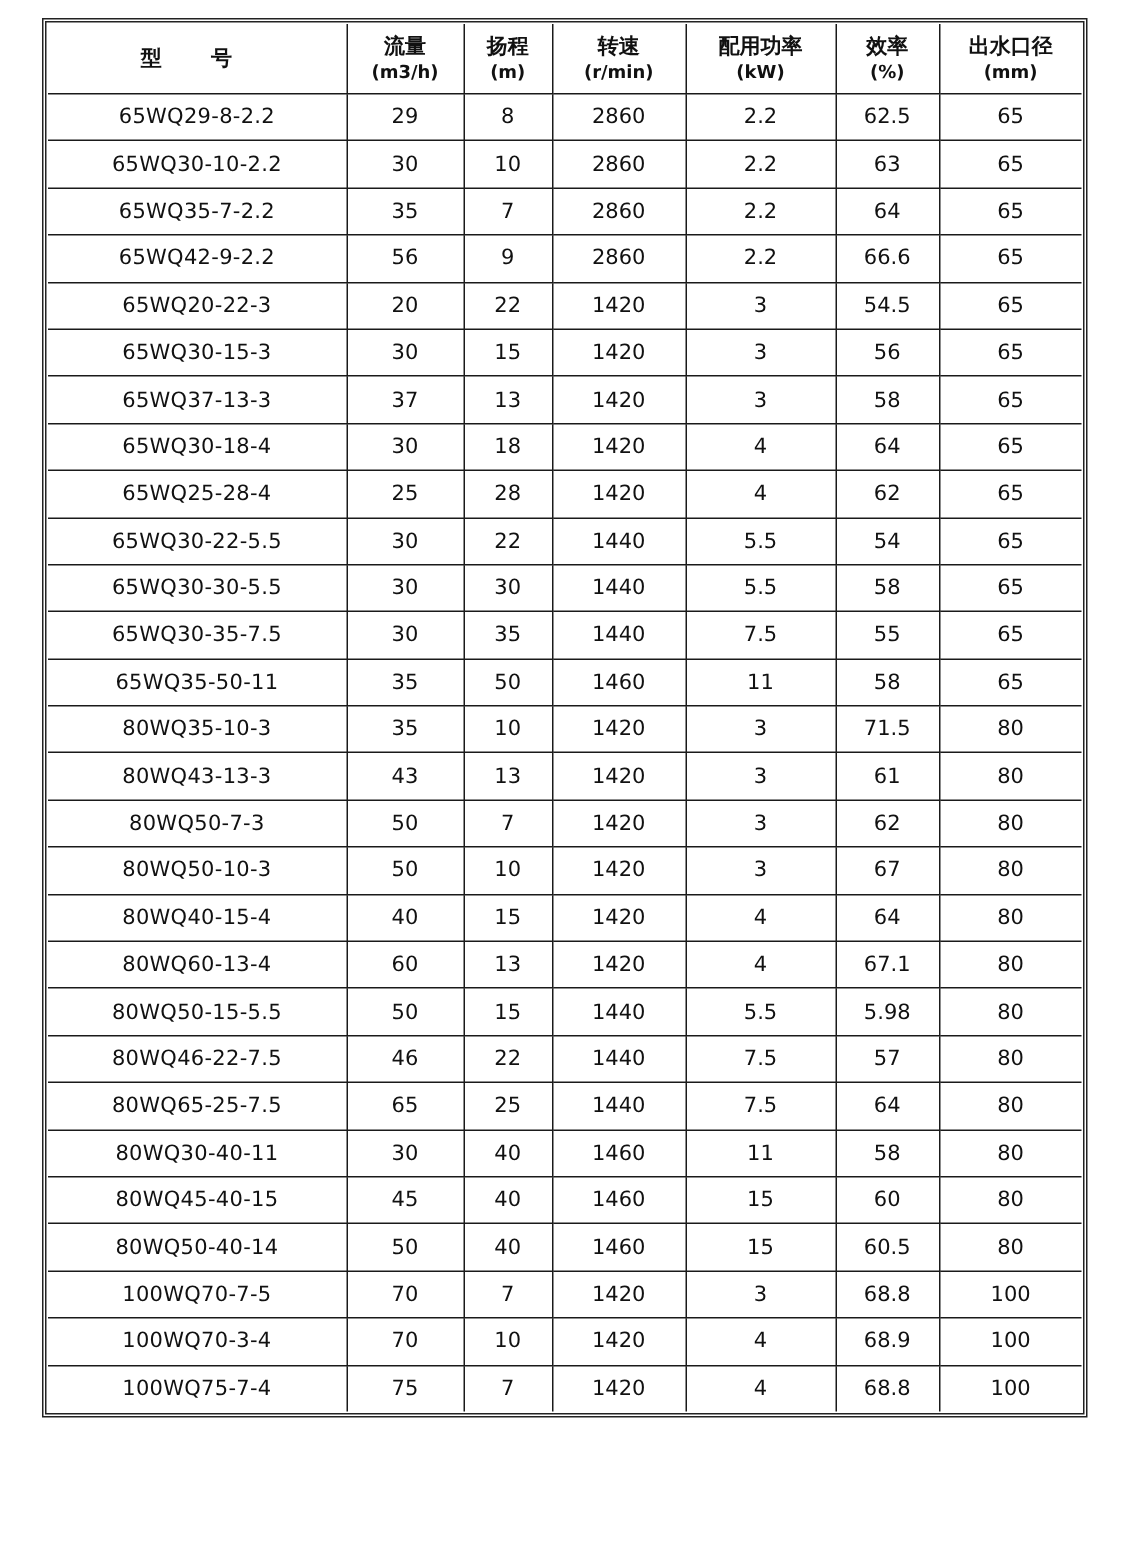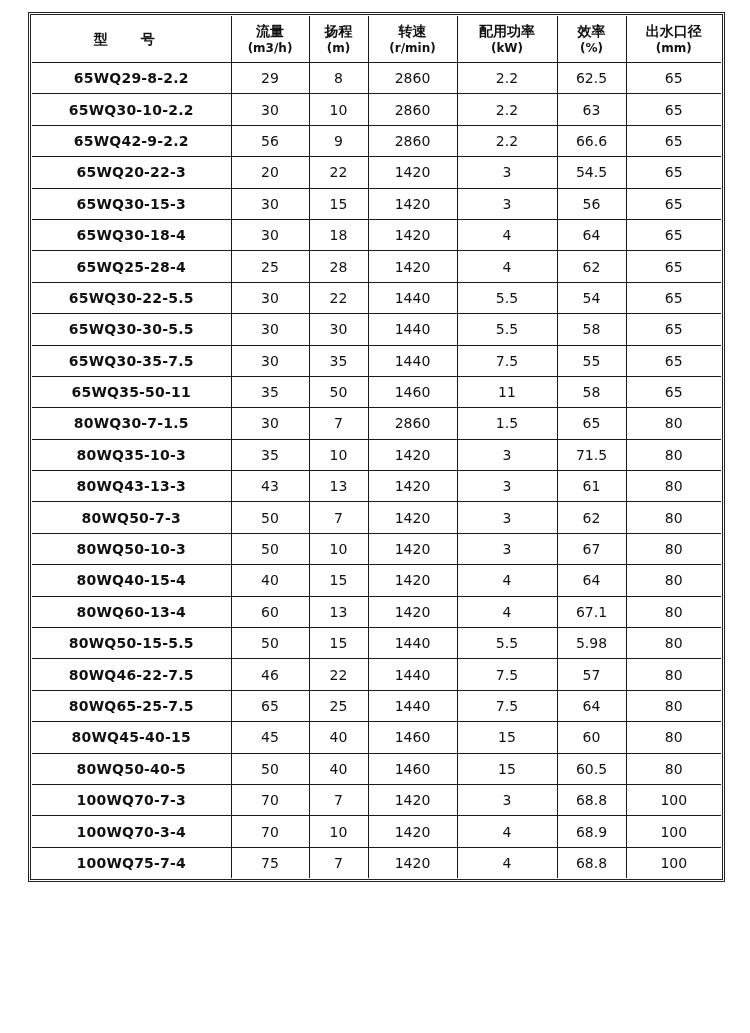--- a/index.html
+++ b/index.html
@@ -61,21 +61,20 @@
     }
     table.spec tbody td {
       height: 30.4px;
       font-size: 14px;
       font-family: "DejaVu Sans", sans-serif;
     }
     td.model {
       font-family: "DejaVu Sans Mono", "Liberation Mono", monospace;
       font-size: 14px;
       letter-spacing: 0.2px;
-      font-weight: bold;
     }
 
     col.c-model { width: 199px; }
     col.c-flow  { width: 78px; }
     col.c-head  { width: 59px; }
     col.c-speed { width: 89px; }
     col.c-power { width: 100px; }
     col.c-eff   { width: 69px; }
     col.c-out   { width: 95px; }
   </style>
@@ -137,20 +136,29 @@
         <tr>
           <td class="model">65WQ30-10-2.2</td>
           <td>30</td>
           <td>10</td>
           <td>2860</td>
           <td>2.2</td>
           <td>63</td>
           <td>65</td>
         </tr>
         <tr>
+          <td class="model">65WQ35-7-2.2</td>
+          <td>35</td>
+          <td>7</td>
+          <td>2860</td>
+          <td>2.2</td>
+          <td>64</td>
+          <td>65</td>
+        </tr>
+        <tr>
           <td class="model">65WQ42-9-2.2</td>
           <td>56</td>
           <td>9</td>
           <td>2860</td>
           <td>2.2</td>
           <td>66.6</td>
           <td>65</td>
         </tr>
         <tr>
           <td class="model">65WQ20-22-3</td>
@@ -164,20 +172,29 @@
         <tr>
           <td class="model">65WQ30-15-3</td>
           <td>30</td>
           <td>15</td>
           <td>1420</td>
           <td>3</td>
           <td>56</td>
           <td>65</td>
         </tr>
         <tr>
+          <td class="model">65WQ37-13-3</td>
+          <td>37</td>
+          <td>13</td>
+          <td>1420</td>
+          <td>3</td>
+          <td>58</td>
+          <td>65</td>
+        </tr>
+        <tr>
           <td class="model">65WQ30-18-4</td>
           <td>30</td>
           <td>18</td>
           <td>1420</td>
           <td>4</td>
           <td>64</td>
           <td>65</td>
         </tr>
         <tr>
           <td class="model">65WQ25-28-4</td>
@@ -218,29 +235,20 @@
         <tr>
           <td class="model">65WQ35-50-11</td>
           <td>35</td>
           <td>50</td>
           <td>1460</td>
           <td>11</td>
           <td>58</td>
           <td>65</td>
         </tr>
         <tr>
-          <td class="model">80WQ30-7-1.5</td>
-          <td>30</td>
-          <td>7</td>
-          <td>2860</td>
-          <td>1.5</td>
-          <td>65</td>
-          <td>80</td>
-        </tr>
-        <tr>
           <td class="model">80WQ35-10-3</td>
           <td>35</td>
           <td>10</td>
           <td>1420</td>
           <td>3</td>
           <td>71.5</td>
           <td>80</td>
         </tr>
         <tr>
           <td class="model">80WQ43-13-3</td>
@@ -305,42 +313,51 @@
           <td>57</td>
           <td>80</td>
         </tr>
         <tr>
           <td class="model">80WQ65-25-7.5</td>
           <td>65</td>
           <td>25</td>
           <td>1440</td>
           <td>7.5</td>
           <td>64</td>
+          <td>80</td>
+        </tr>
+        <tr>
+          <td class="model">80WQ30-40-11</td>
+          <td>30</td>
+          <td>40</td>
+          <td>1460</td>
+          <td>11</td>
+          <td>58</td>
           <td>80</td>
         </tr>
         <tr>
           <td class="model">80WQ45-40-15</td>
           <td>45</td>
           <td>40</td>
           <td>1460</td>
           <td>15</td>
           <td>60</td>
           <td>80</td>
         </tr>
         <tr>
-          <td class="model">80WQ50-40-5</td>
+          <td class="model">80WQ50-40-14</td>
           <td>50</td>
           <td>40</td>
           <td>1460</td>
           <td>15</td>
           <td>60.5</td>
           <td>80</td>
         </tr>
         <tr>
-          <td class="model">100WQ70-7-3</td>
+          <td class="model">100WQ70-7-5</td>
           <td>70</td>
           <td>7</td>
           <td>1420</td>
           <td>3</td>
           <td>68.8</td>
           <td>100</td>
         </tr>
         <tr>
           <td class="model">100WQ70-3-4</td>
           <td>70</td>

